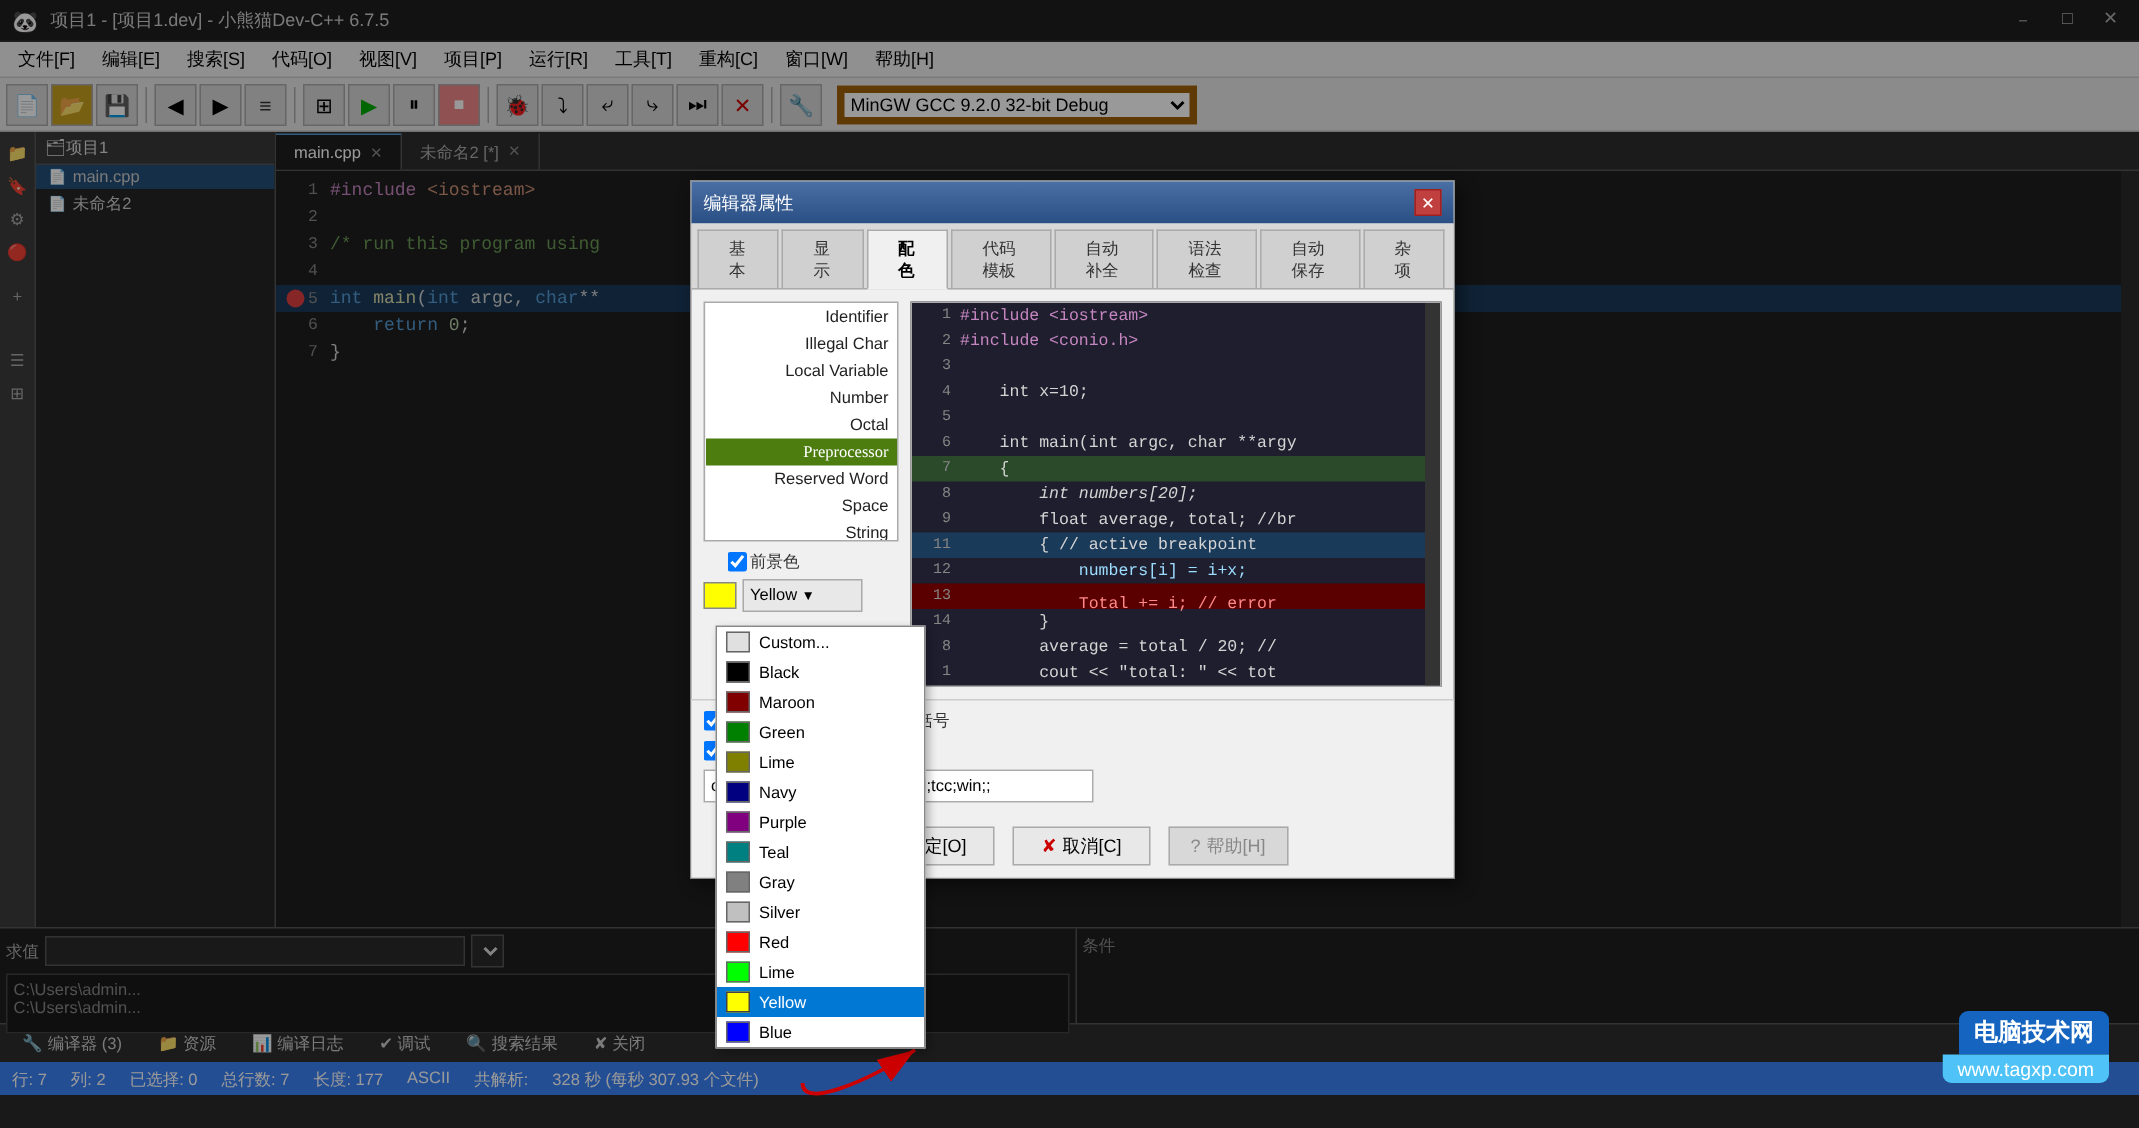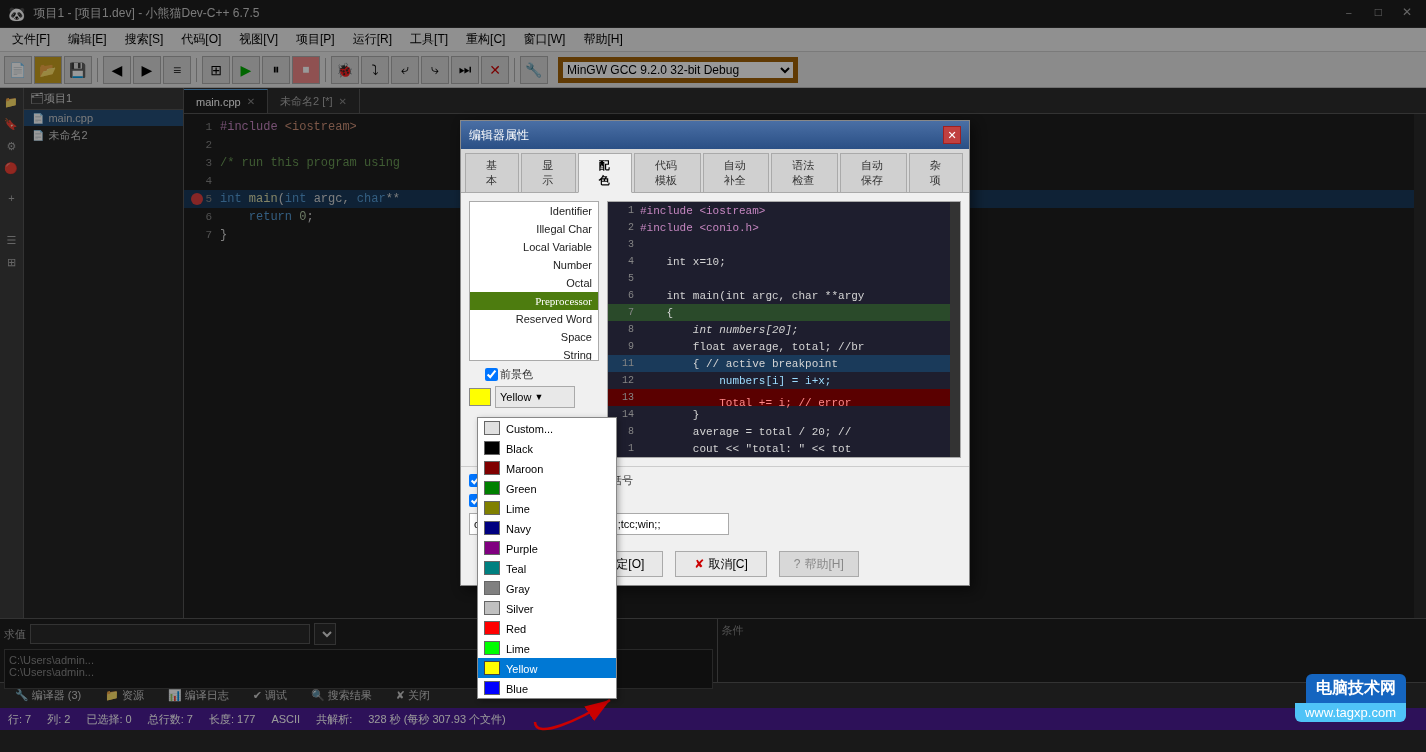--- a/index.html
+++ b/index.html
@@ -421,21 +421,21 @@
       border: 1px solid #aaa;
       font-size: 12px;
       cursor: pointer;
       color: #888;
       display: flex; align-items: center; gap: 4px;
     }
 
     
     .status-bar {
       height: 22px;
-      background: #4c1d95;
+      background: #3b82f6;
       display: flex;
       align-items: center;
       padding: 0 8px;
       color: #fff;
       font-size: 11px;
       gap: 16px;
       margin-top: auto;
     }
 
     

